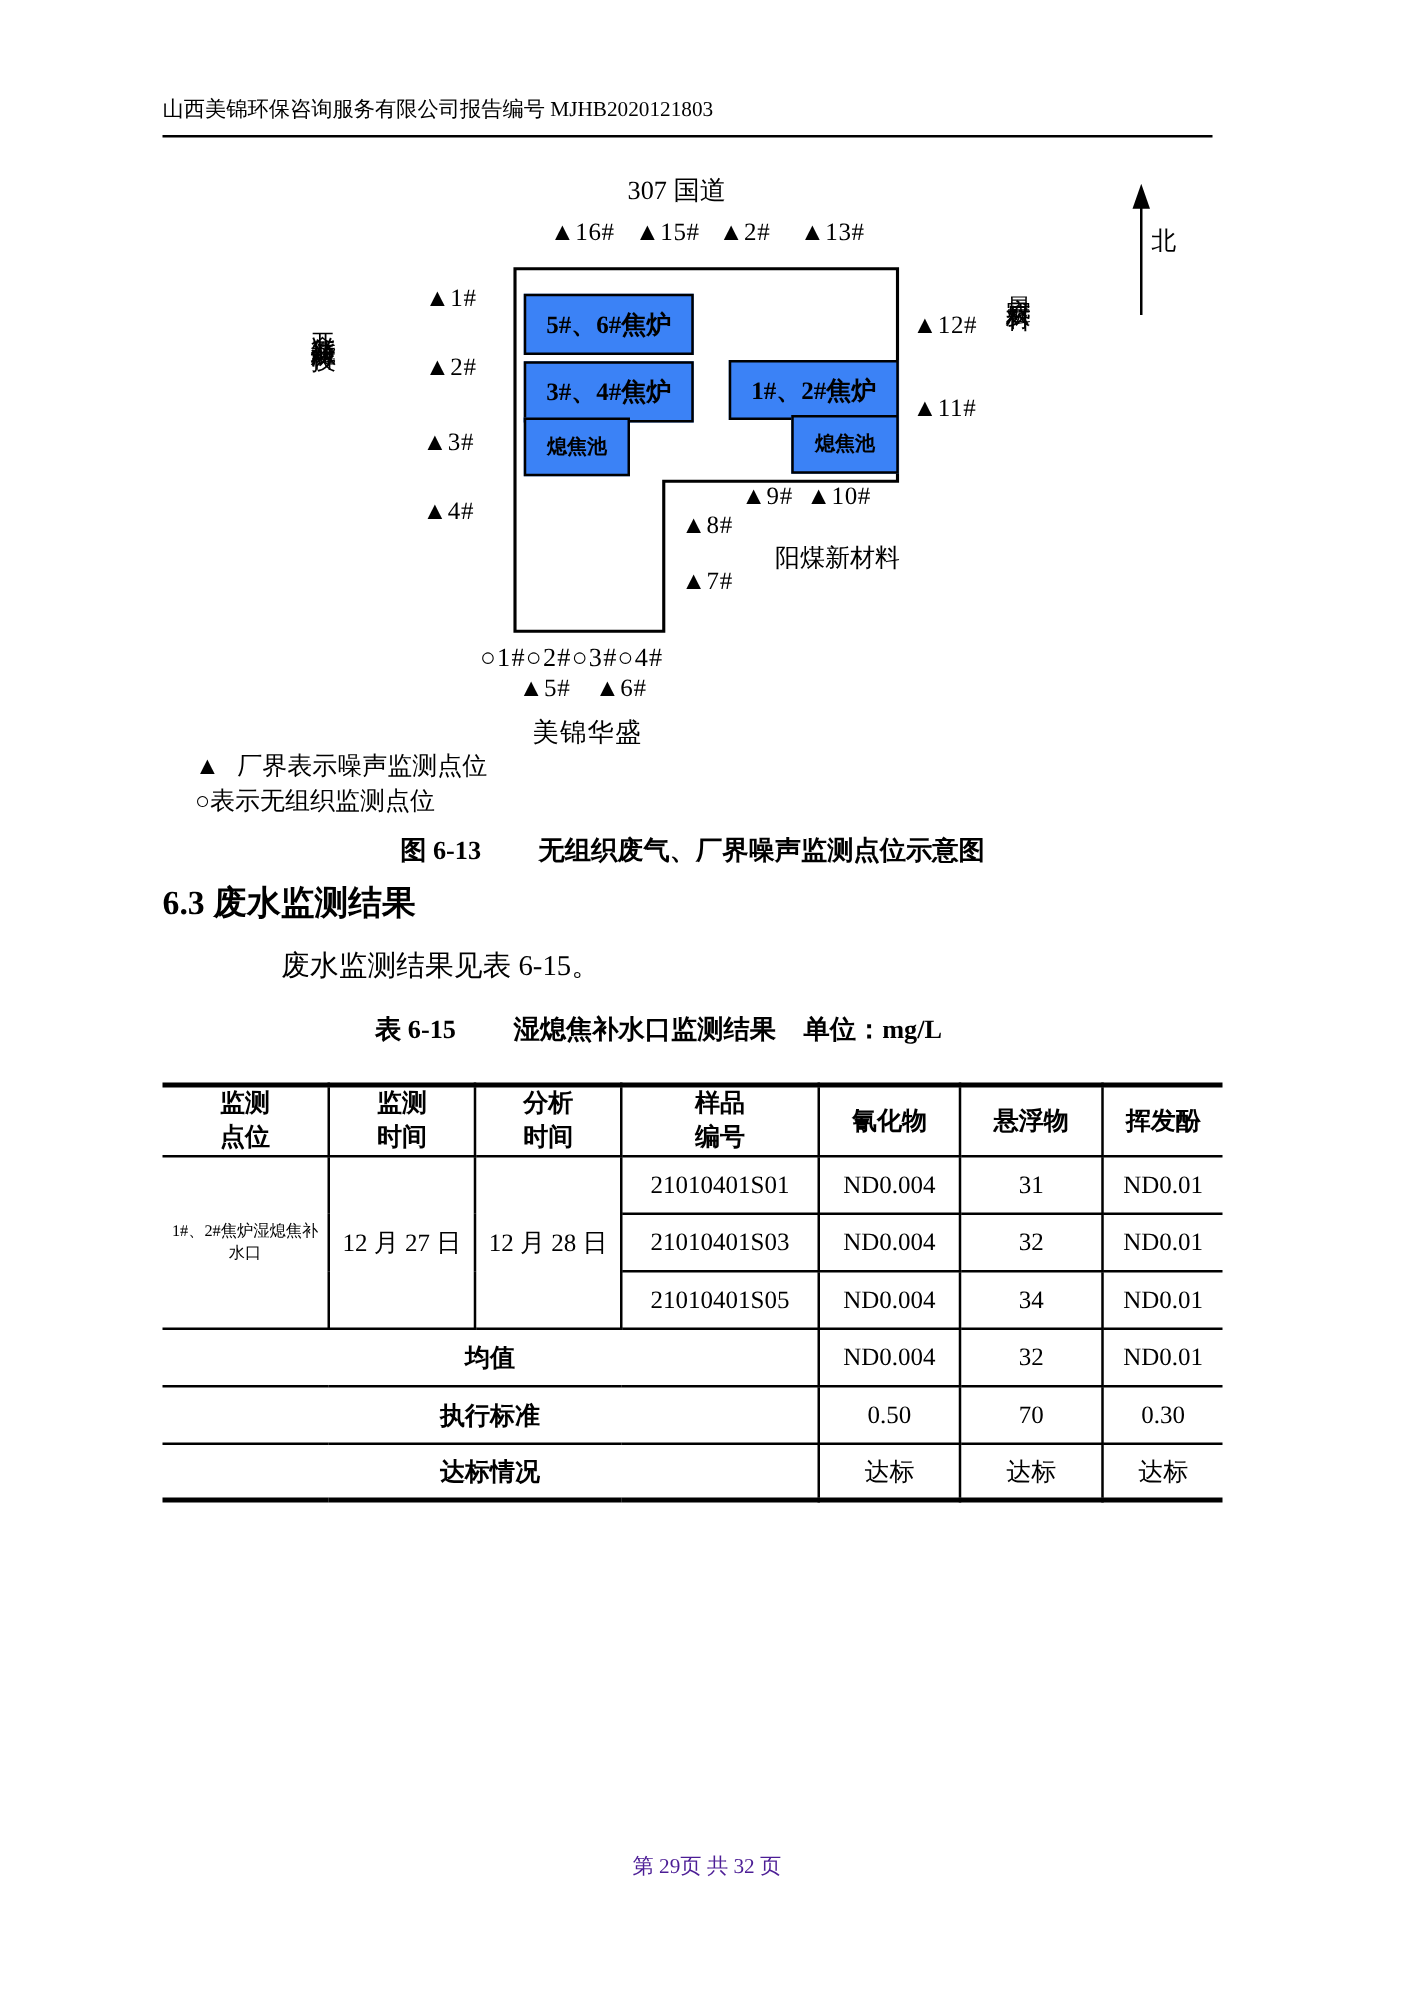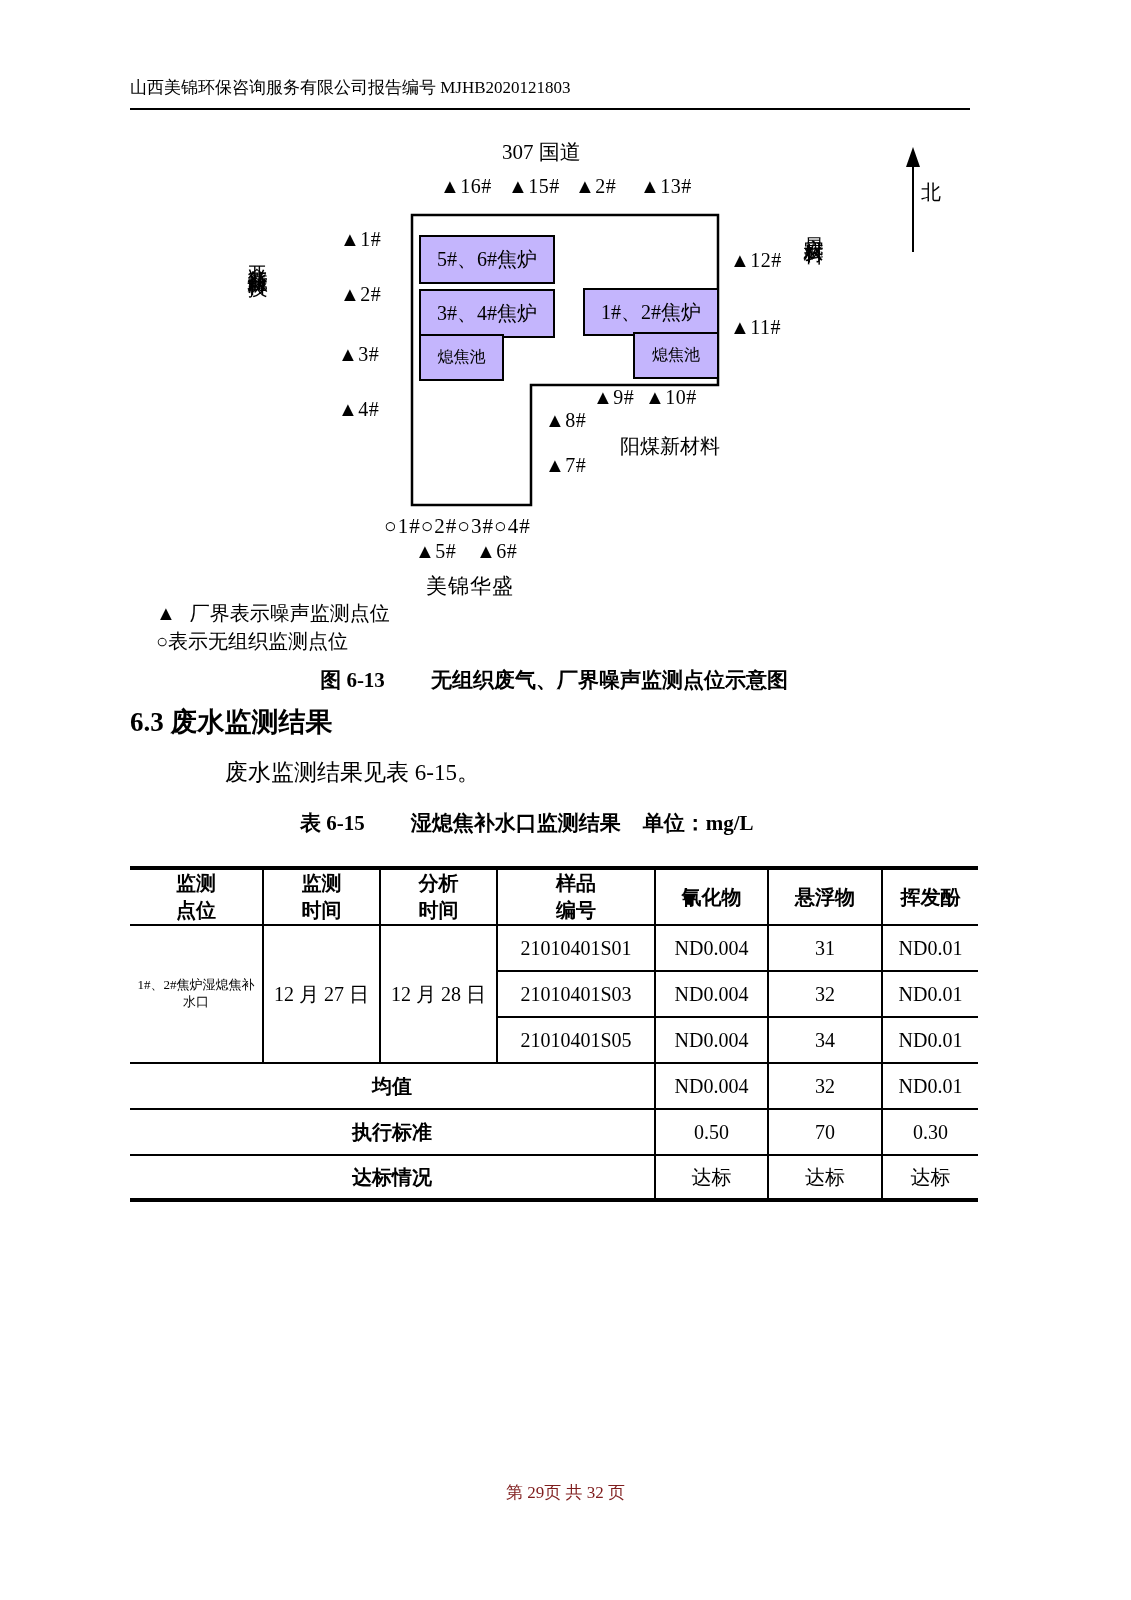--- a/index.html
+++ b/index.html
@@ -22,23 +22,24 @@
   
   .diagram{position:absolute;left:230px;top:135px;width:720px;height:480px;font-size:20px;}
   .diagram svg{position:absolute;left:0;top:0;}
   .abs{position:absolute;white-space:nowrap;text-align:right;}
   .marker{font-size:20px;letter-spacing:0.5px;font-family:Liberation Serif, serif;}
   .vtext{
     writing-mode:vertical-rl;text-orientation:upright;
     font-size:20px;letter-spacing:2px;line-height:1;
   }
   .box{
-    position:absolute;border:2px solid #000;background:#c4b5fd;
+    position:absolute;border:2px solid #000;background:#3b82f6;
     display:flex;align-items:center;justify-content:center;
     font-size:20px;
+    font-weight:bold;
   }
   .box.small{font-size:16px;}
   
   .legend{position:absolute;left:156px;top:599px;font-size:20px;line-height:28px;}
   .legend .sym{display:inline-block;}
   .legend .sym.tri{margin-right:14px;}
   
   .fig-caption{
     position:absolute;left:130px;top:666px;width:848px;
     display:flex;justify-content:center;gap:46px;
@@ -73,21 +74,21 @@
   table.mon td:first-child,table.mon th:first-child{border-left:none;}
   table.mon td:last-child,table.mon th:last-child{border-right:none;}
   table.mon tr.hdr{height:54px;}
   table.mon tr.r{height:46px;}
   table.mon tr.rlast{height:45px;}
   table.mon td.lbl{font-weight:bold;}
   table.mon td.point{font-size:13px;line-height:1.3;}
   
   .page-footer{
     position:absolute;left:0;right:0;top:1481px;
-    text-align:center;font-size:17px;color:#7f1d1d;
+    text-align:center;font-size:17px;color:#4c1d95;
   }
 </style>
 </head>
 <body>
 
 <div class="page">
 
   <div class="doc-header">
     <span>山西美锦环保咨询服务有限公司</span>
     <span>报告编号 MJHB2020121803</span>

